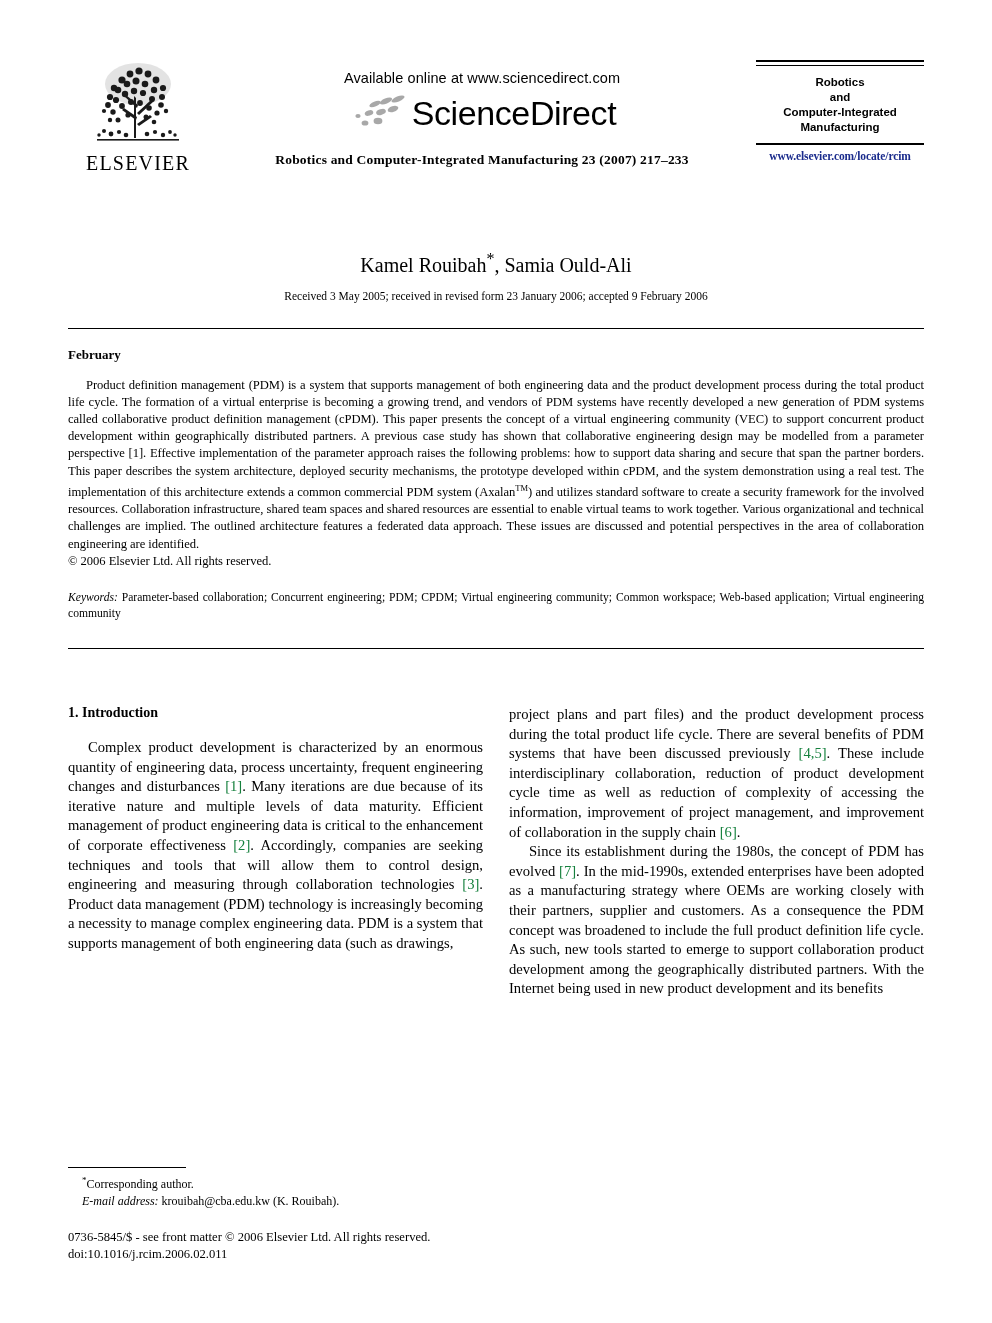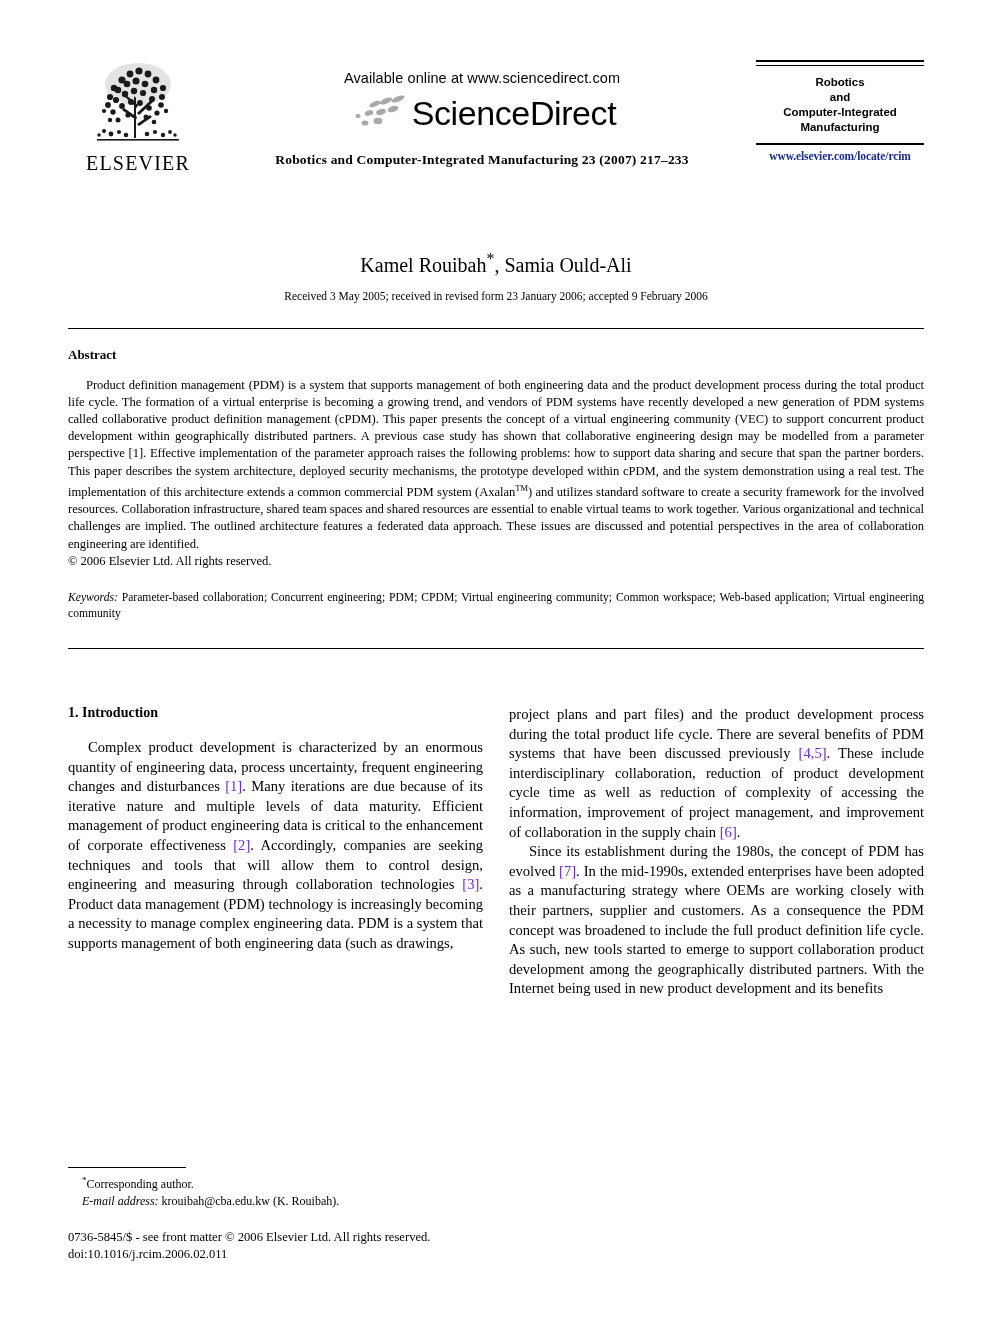--- a/index.html
+++ b/index.html
@@ -180,21 +180,21 @@
     margin-bottom: 17px;
   }
   .para {
     font-size: 14.6px;
     line-height: 19.6px;
     text-align: justify;
     text-indent: 20px;
     margin: 0;
   }
   .para + .para { margin-top: 0; }
-  .ref { color: #6d28d9; }
+  .ref { color: #15803d; }
 
   
   .footnote-area {
     position: absolute;
     left: 68px;
     bottom: 60px;
     width: 430px;
   }
   .fn-rule {
     border-top: 1px solid #000;
@@ -318,21 +318,21 @@
     </div>
   </div>
 
   <div class="title-area">
     <div class="authors"><span>Kamel Rouibah</span><sup>*</sup><span>, Samia Ould-Ali</span></div>
     <div class="history">Received 3 May 2005; received in revised form 23 January 2006; accepted 9 February 2006</div>
   </div>
 
   <div class="rule-full"></div>
 
-  <div class="abstract-head">Abstract</div>
+  <div class="abstract-head">February</div>
   <div class="abstract-body"><span>Product definition management (PDM) is a system that supports management of both engineering data and the product development process during the total product life cycle. The formation of a virtual enterprise is becoming a growing trend, and vendors of PDM systems have recently developed a new generation of PDM systems called collaborative product definition management (cPDM). This paper presents the concept of a virtual engineering community (VEC) to support concurrent product development within geographically distributed partners. A previous case study has shown that collaborative engineering design may be modelled from a parameter perspective [1]. Effective implementation of the parameter approach raises the following problems: how to support data sharing and secure that span the partner borders. This paper describes the system architecture, deployed security mechanisms, the prototype developed within cPDM, and the system demonstration using a real test. The implementation of this architecture extends a common commercial PDM system (Axalan</span><sup>TM</sup><span>) and utilizes standard software to create a security framework for the involved resources. Collaboration infrastructure, shared team spaces and shared resources are essential to enable virtual teams to work together. Various organizational and technical challenges are implied. The outlined architecture features a federated data approach. These issues are discussed and potential perspectives in the area of collaboration engineering are identified.</span><span class="nl">© 2006 Elsevier Ltd. All rights reserved.</span></div>
 
   <div class="keywords"><i>Keywords:</i><span> Parameter-based collaboration; Concurrent engineering; PDM; CPDM; Virtual engineering community; Common workspace; Web-based application; Virtual engineering community</span></div>
 
   <div class="rule-full"></div>
 
   <div class="columns">
 
     <div class="col">
       <div class="section-head">1.  Introduction</div>

